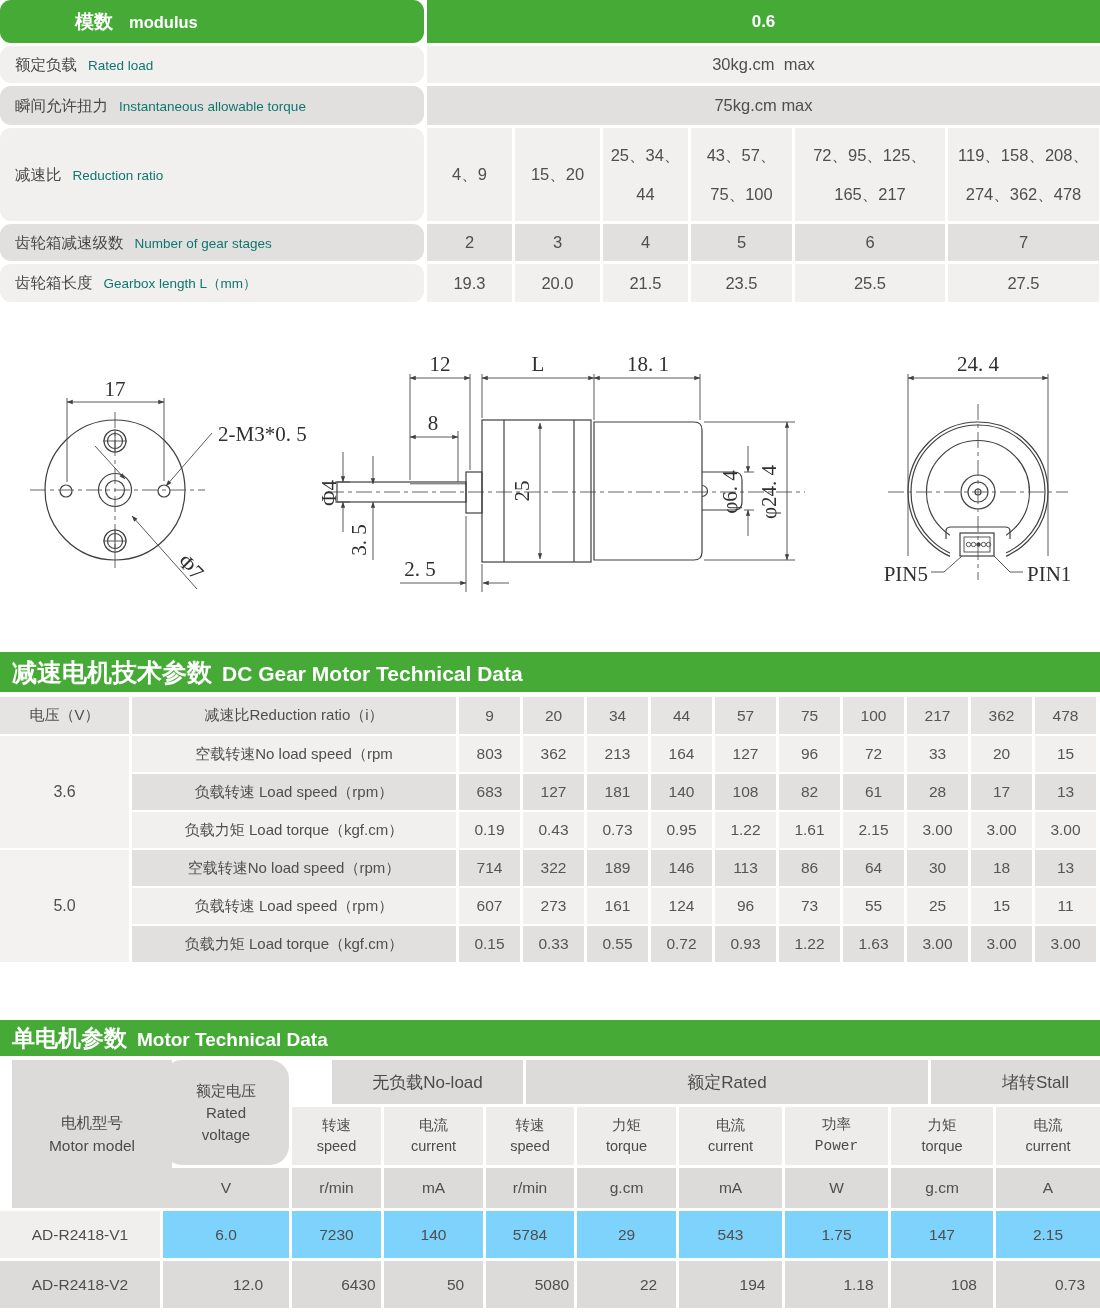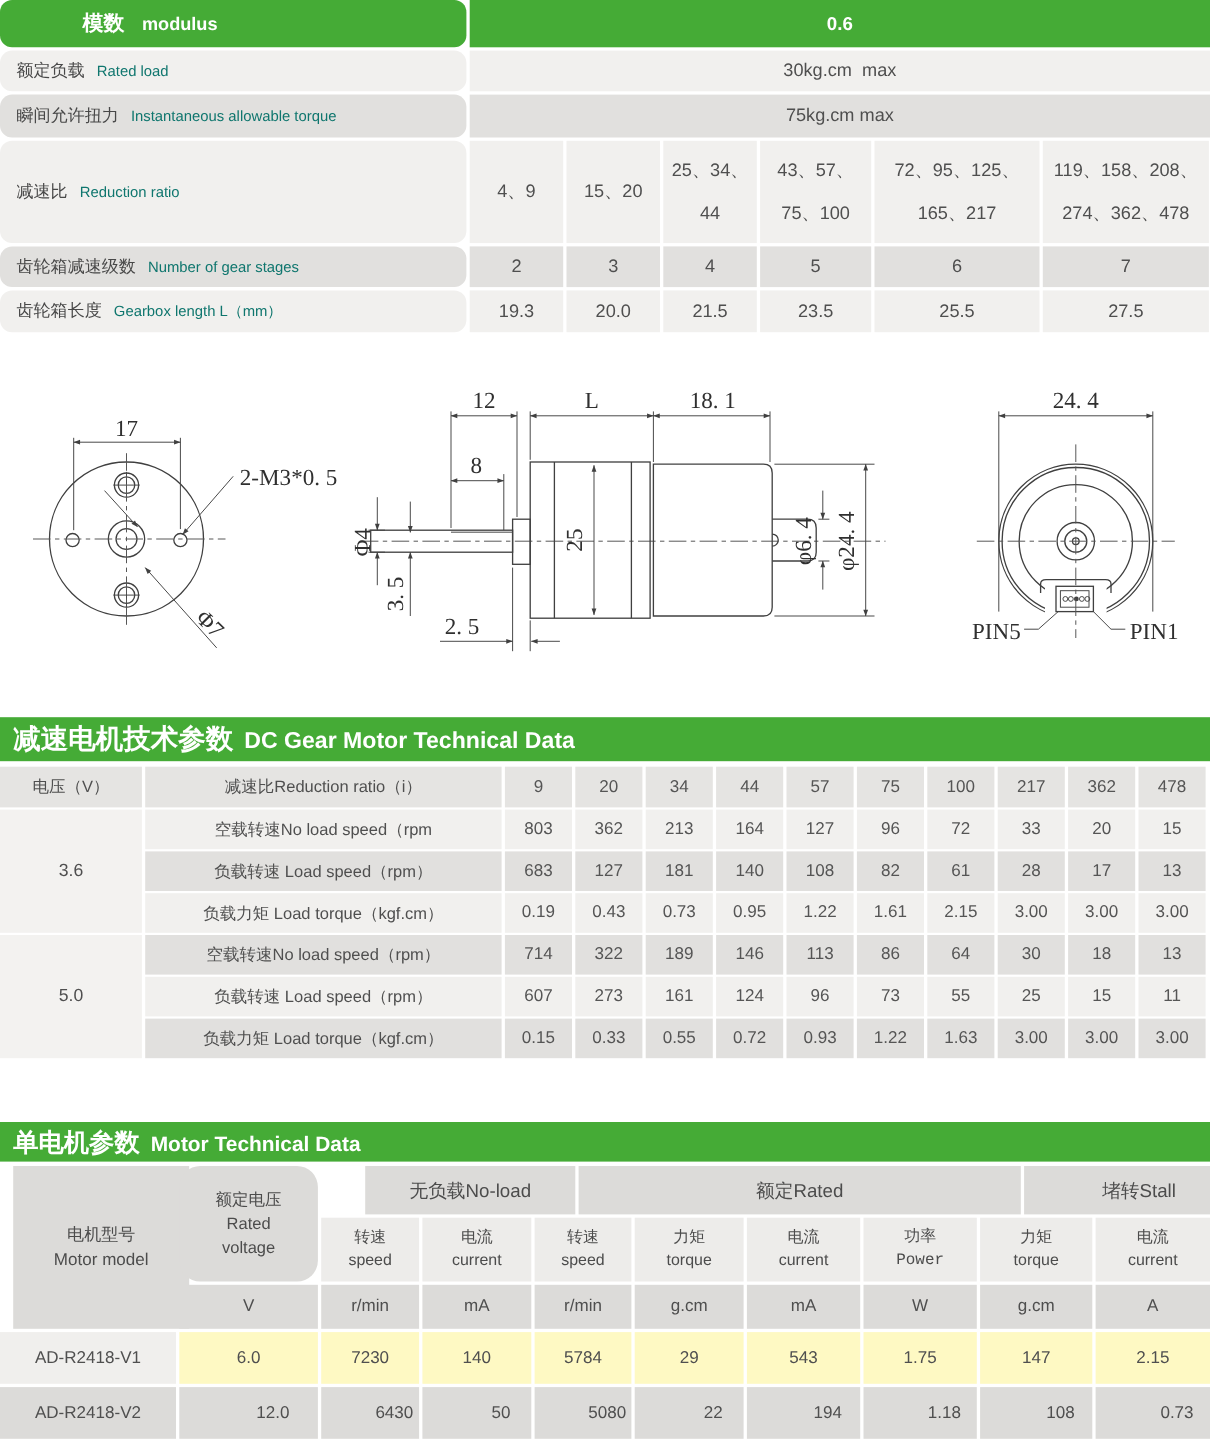--- a/index.html
+++ b/index.html
@@ -95,21 +95,21 @@
   .t3cells>.cell:nth-child(1){width:126px;}
   .t3cells>.cell:nth-child(2){width:89px;}
   .t3cells>.cell:nth-child(3){width:99px;}
   .t3cells>.cell:nth-child(4){width:88px;}
   .t3cells>.cell:nth-child(5){width:99px;}
   .t3cells>.cell:nth-child(6){width:103px;}
   .t3cells>.cell:nth-child(7){width:103px;}
   .t3cells>.cell:nth-child(8){width:102px;}
   .t3cells>.cell:nth-child(9){width:104px;}
   .t3cells.u>.cell{background:#dcdbd9;}
-  .t3cells.l>.cell{background:#fef9c3;}
+  .t3cells.l>.cell{background:#7dd3fc;}
   .t3cells.d>.cell{background:#dcdbd9;padding-left:44px;}
   .mcell{position:absolute;left:12px;top:0;width:160px;height:148px;background:#dcdbd9;
          display:flex;align-items:center;justify-content:center;text-align:center;
          white-space:pre-wrap;font-size:15.5px;color:#4c4c4c;line-height:23px;}
   .vhcell{position:absolute;left:163px;top:0;width:126px;height:105px;background:#dcdbd9;
          display:flex;align-items:center;justify-content:center;text-align:center;
          white-space:pre-wrap;font-size:15px;color:#4c4c4c;line-height:22px;border-radius:19px;}
 
   
   #drawing{position:absolute;left:0;top:305px;}

